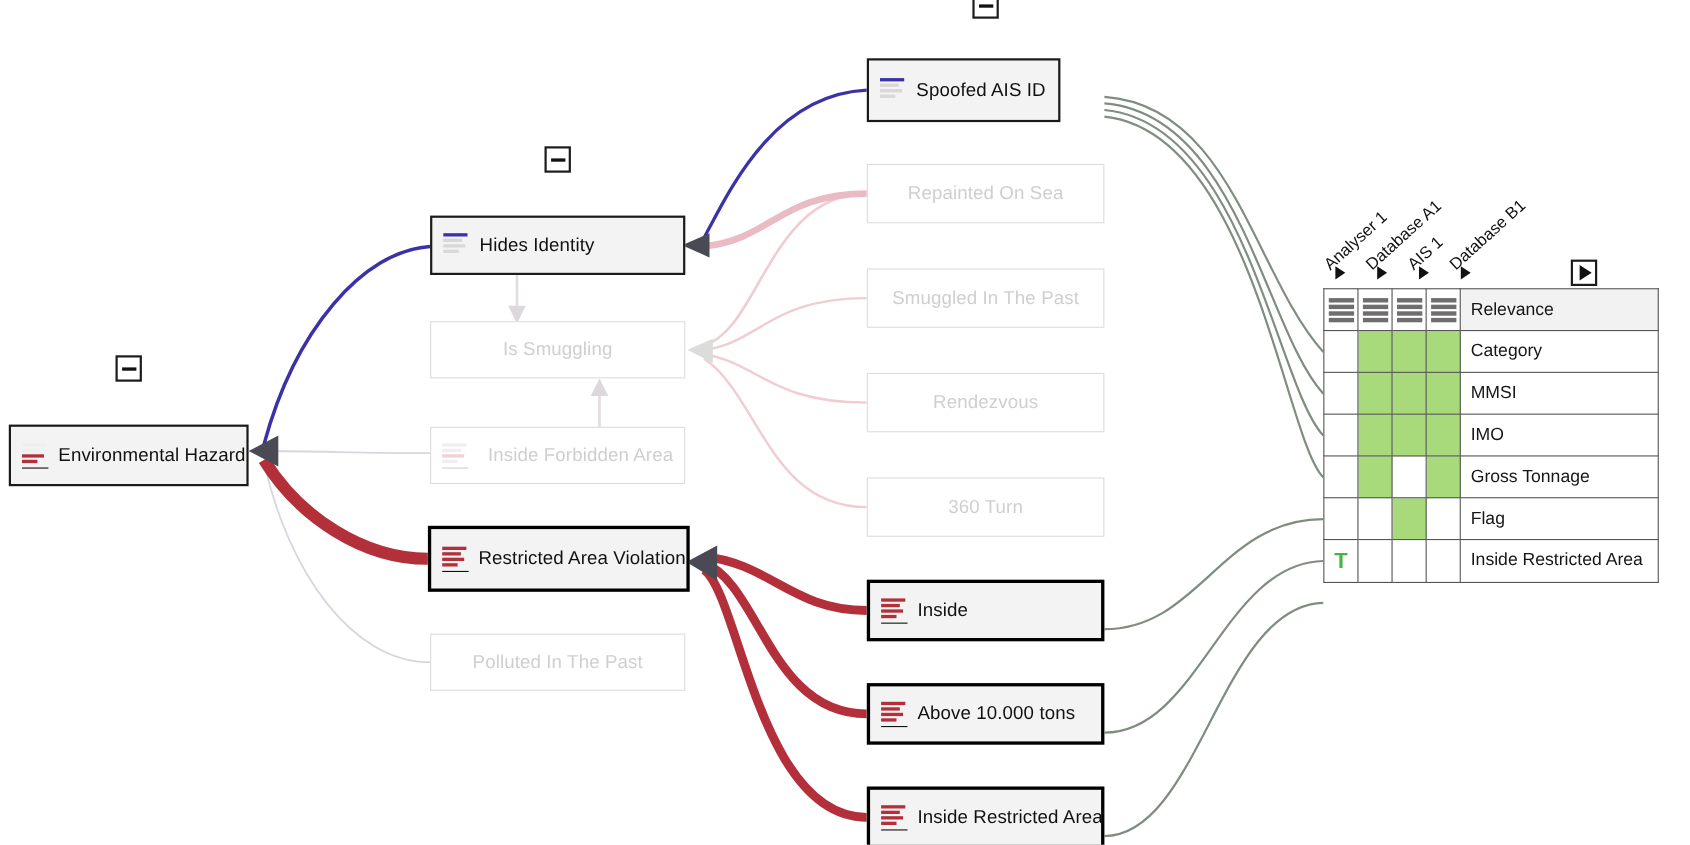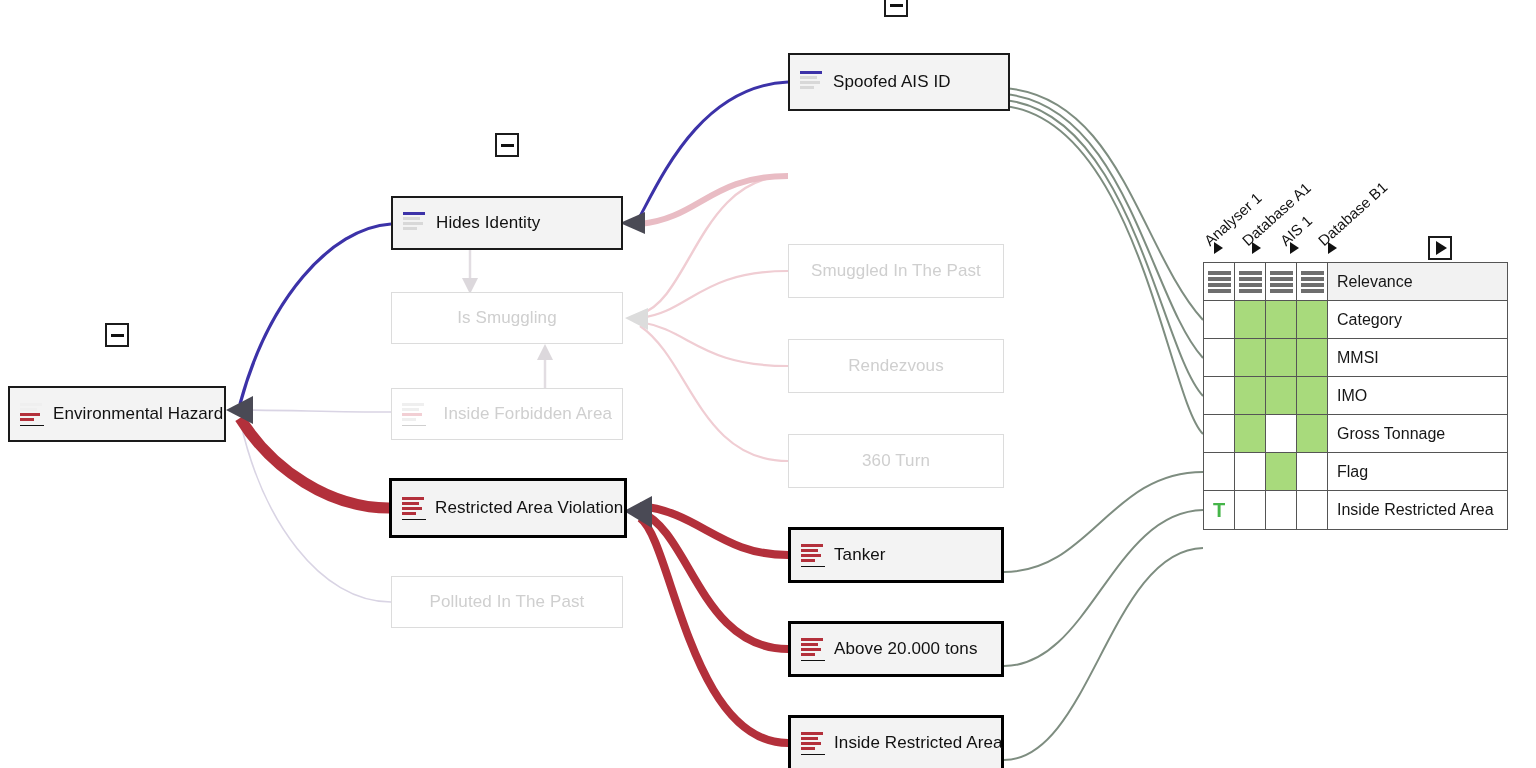--- a/index.html
+++ b/index.html
@@ -208,31 +208,34 @@
         <i class="b4 red"></i>
       <span class="rule"></span>
     </span>
     <span class="label">Restricted Area Violation</span>
   </div>
 
   <div class="node faded" style="left:391px;top:576px;width:232px;height:52px;">
     <span class="label">Polluted In The Past</span>
   </div>
 
-  <div class="node medium" style="left:788px;top:53px;width:222px;height:58px;">
+  <div class="node medium" style="left:788px;top:53px;width:176px;height:58px;">
     <span class="glyph">
       <i class="b1 blue"></i>
         <i class="b2 gray"></i>
         <i class="b3 gray"></i>
         <i class="b4 gray"></i>
       <span class="rule none"></span>
     </span>
     <span class="label">Spoofed AIS ID</span>
   </div>
 
+  <div class="node faded" style="left:788px;top:149px;width:216px;height:54px;">
+    <span class="label">Repainted On Sea</span>
+  </div>
 
   <div class="node faded" style="left:788px;top:244px;width:216px;height:54px;">
     <span class="label">Smuggled In The Past</span>
   </div>
 
   <div class="node faded" style="left:788px;top:339px;width:216px;height:54px;">
     <span class="label">Rendezvous</span>
   </div>
 
   <div class="node faded" style="left:788px;top:434px;width:216px;height:54px;text-align:center;">
@@ -240,32 +243,32 @@
   </div>
 
   <div class="node strong" style="left:788px;top:527px;width:216px;height:56px;">
     <span class="glyph">
       <i class="b1 red"></i>
         <i class="b2 red"></i>
         <i class="b3 red"></i>
         <i class="b4 red"></i>
       <span class="rule"></span>
     </span>
-    <span class="label">Tanker</span>
+    <span class="label">Inside</span>
   </div>
 
   <div class="node strong" style="left:788px;top:621px;width:216px;height:56px;">
     <span class="glyph">
       <i class="b1 red"></i>
         <i class="b2 red"></i>
         <i class="b3 red"></i>
         <i class="b4 red"></i>
       <span class="rule"></span>
     </span>
-    <span class="label">Above 20.000 tons</span>
+    <span class="label">Above 10.000 tons</span>
   </div>
 
   <div class="node strong" style="left:788px;top:715px;width:216px;height:56px;">
     <span class="glyph">
       <i class="b1 red"></i>
         <i class="b2 red"></i>
         <i class="b3 red"></i>
         <i class="b4 red"></i>
       <span class="rule"></span>
     </span>

